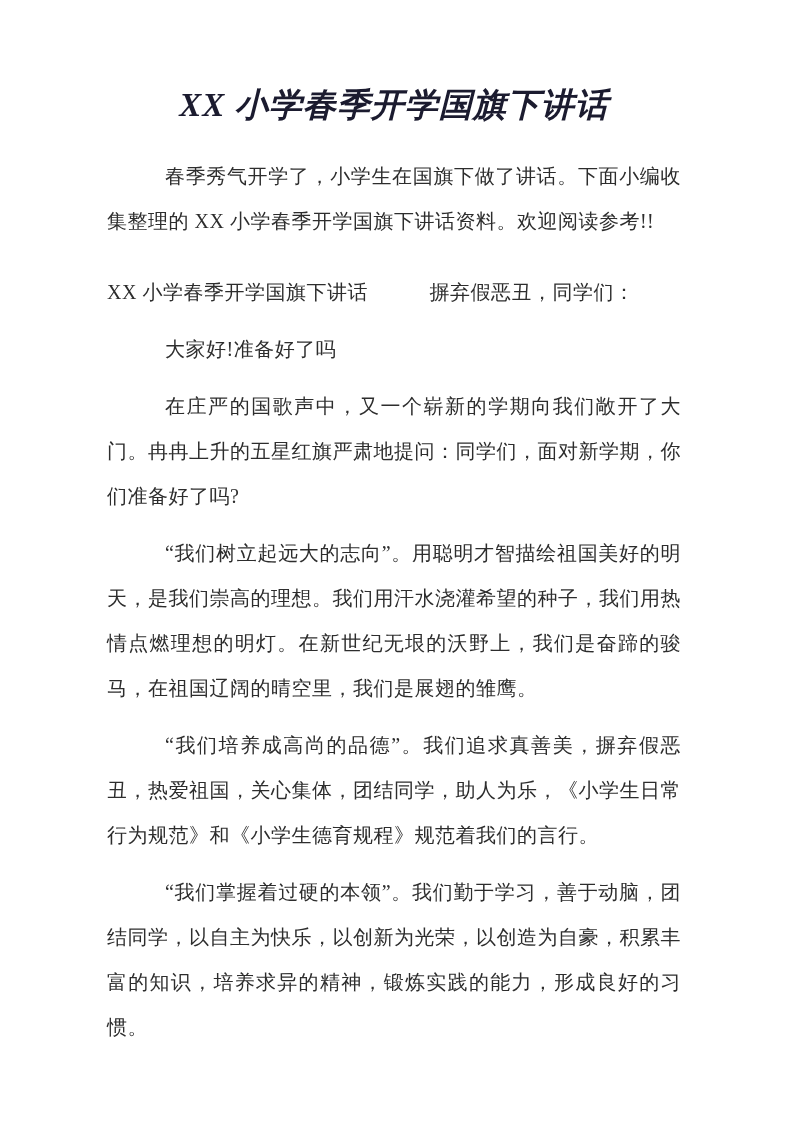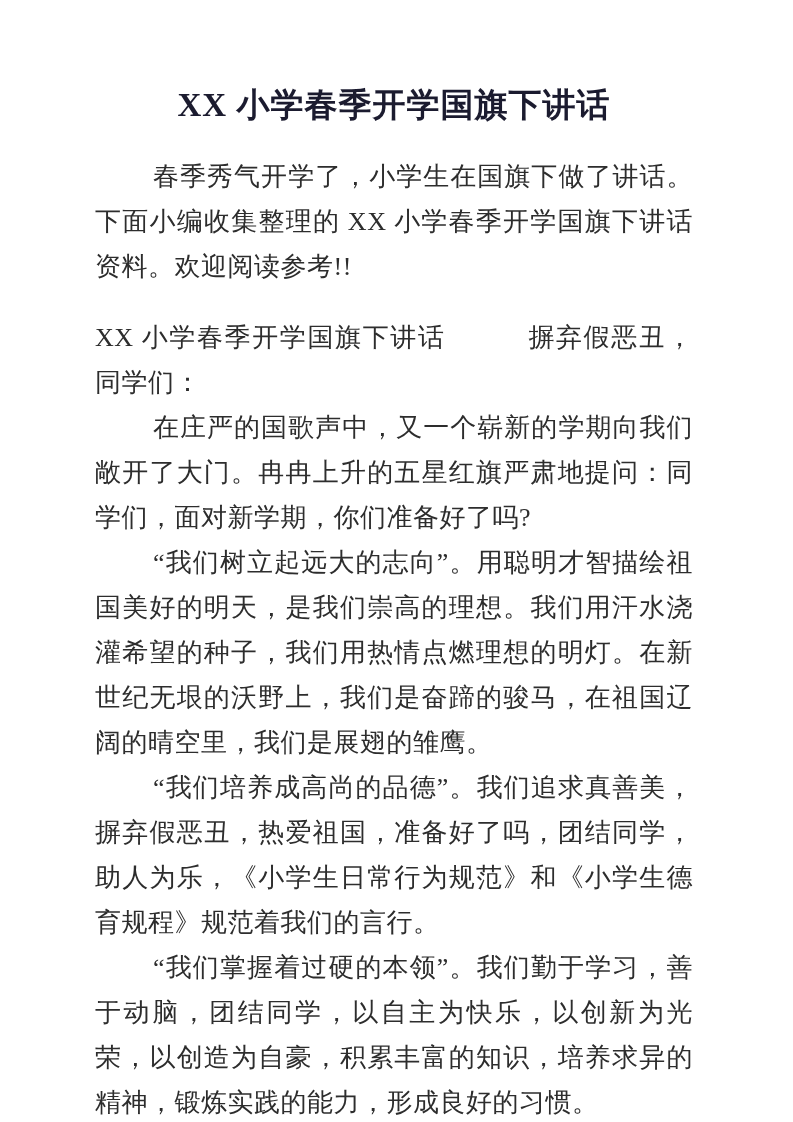--- a/index.html
+++ b/index.html
@@ -22,25 +22,26 @@
   }
   .doc-title {
     margin: 0 0 26px 0;
     font-family: "Liberation Serif", "DejaVu Serif", serif;
     font-weight: bold;
     font-size: 33px;
     line-height: 46px;
     text-align: center;
     color: #1b1b2f;
     letter-spacing: 1px;
+    font-style: italic;
   }
   .para {
-    margin: 0;
+    margin: 12px;
     font-family: "Liberation Serif", "DejaVu Serif", serif;
-    font-size: 26px;
+    font-size: 20px;
     line-height: 45px;
     color: #2d2d2d;
     text-align: justify;
     text-justify: inter-character;
     letter-spacing: 0.5px;
     word-break: break-all;
   }
   .para.indent {
     text-indent: 58px;
   }
@@ -52,22 +53,23 @@
 </head>
 <body>
 
 <div class="page">
   <h1 class="doc-title">XX 小学春季开学国旗下讲话</h1>
 
   <p class="para indent">春季秀气开学了，小学生在国旗下做了讲话。下面小编收集整理的 XX 小学春季开学国旗下讲话资料。欢迎阅读参考!!</p>
 
   <p class="para section">XX 小学春季开学国旗下讲话　　　摒弃假恶丑，同学们：</p>
 
+  <p class="para indent">大家好!准备好了吗</p>
 
   <p class="para indent">在庄严的国歌声中，又一个崭新的学期向我们敞开了大门。冉冉上升的五星红旗严肃地提问：同学们，面对新学期，你们准备好了吗?</p>
 
 
   <p class="para indent">“我们树立起远大的志向”。用聪明才智描绘祖国美好的明天，是我们崇高的理想。我们用汗水浇灌希望的种子，我们用热情点燃理想的明灯。在新世纪无垠的沃野上，我们是奋蹄的骏马，在祖国辽阔的晴空里，我们是展翅的雏鹰。</p>
 
-  <p class="para indent">“我们培养成高尚的品德”。我们追求真善美，摒弃假恶丑，热爱祖国，准备好了吗，团结同学，助人为乐，《小学生日常行为规范》和《小学生德育规程》规范着我们的言行。</p>
+  <p class="para indent">“我们培养成高尚的品德”。我们追求真善美，摒弃假恶丑，热爱祖国，关心集体，团结同学，助人为乐，《小学生日常行为规范》和《小学生德育规程》规范着我们的言行。</p>
 
   <p class="para indent">“我们掌握着过硬的本领”。我们勤于学习，善于动脑，团结同学，以自主为快乐，以创新为光荣，以创造为自豪，积累丰富的知识，培养求异的精神，锻炼实践的能力，形成良好的习惯。</p>
 </div>
 
 </body></html>

